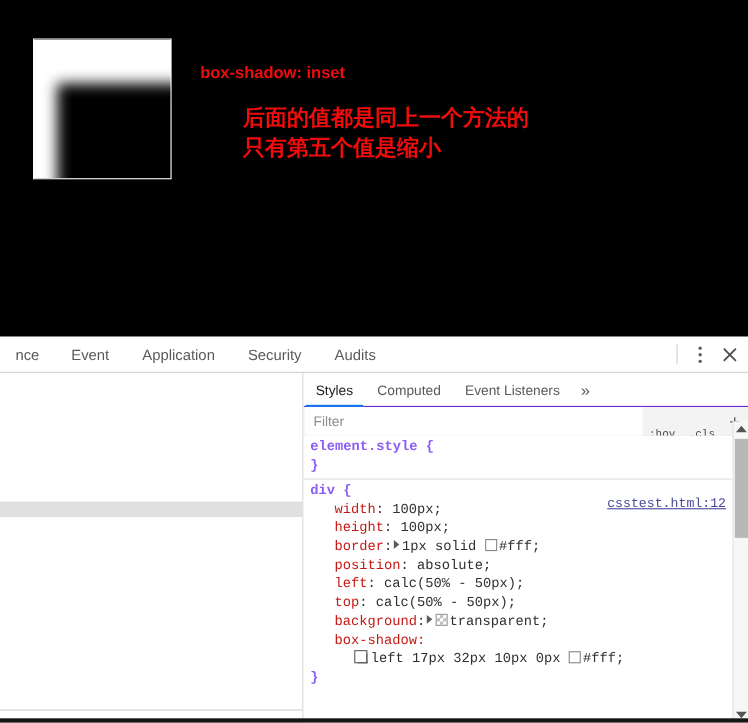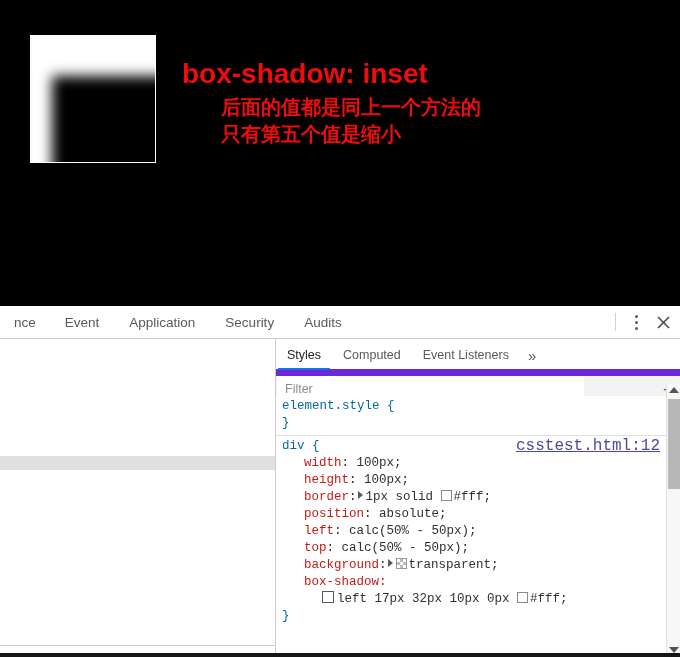--- a/index.html
+++ b/index.html
@@ -17,21 +17,21 @@
   }
   #shadow-box{
     position:absolute;left:30px;top:35px;width:126px;height:128px;
     border:1px solid #fff;
     background:transparent;
     box-sizing:border-box;
     box-shadow:inset 21px 40px 13px 0px #fff;
   }
   #annot-title{
     position:absolute;left:182px;top:58px;
-    color:#f00c0c;font-size:28px;font-weight:bold;
+    color:#f00c0c;font-size:15px;font-weight:bold;
     letter-spacing:0px;white-space:nowrap;
     font-family:"Liberation Sans",sans-serif;
   }
   #annot-cn{
     position:absolute;left:221px;top:94px;
     color:#f00c0c;font-size:20px;font-weight:bold;
     line-height:27px;white-space:nowrap;
     font-family:"DejaVu Sans",sans-serif;
   }
   #annot-cn div{white-space:nowrap;}
@@ -91,21 +91,21 @@
     position:absolute;left:0;bottom:11px;width:275px;height:1px;background:#cdcdcd;
   }
 
   #styles-pane{
     flex:1;height:318px;background:#fff;position:relative;overflow:hidden;
   }
 
   
   #styles-tabbar{
     height:30px;display:flex;align-items:flex-end;
-    border-bottom:7px solid #6d28d9;background:#fff;position:relative;
+    border-bottom:1px solid #6d28d9;background:#fff;position:relative;
   }
   .st-tab{
     font-size:12.5px;color:#5a5a5a;padding:0 11px;height:28px;
     display:flex;align-items:center;white-space:nowrap;cursor:pointer;
     position:relative;
   }
   .st-tab.active{color:#222;}
   .st-tab.active:after{
     content:"";position:absolute;left:2px;right:2px;bottom:-1px;height:2px;
     background:#1a73e8;
@@ -146,24 +146,24 @@
 
   
   #rules{
     position:absolute;left:0;top:57px;right:14px;bottom:0;
     background:#fff;overflow:hidden;
     font-family:"Liberation Mono","DejaVu Sans Mono",monospace;
     font-size:12.5px;line-height:17px;color:#303030;
   }
   .rule{padding:2px 0 3px 6px;border-bottom:1px solid #e0e0e0;position:relative;}
   .rule.last{border-bottom:none;}
-  .sel{color:#0369a1;}
+  .sel{color:#8b5cf6;font-weight:bold;}
   .src-link{
-    position:absolute;right:6px;top:2px;
-    color:#4a4a9c;text-decoration:underline;font-size:16px;cursor:pointer;
+    position:absolute;right:6px;top:14px;
+    color:#4a4a9c;text-decoration:underline;font-size:12px;cursor:pointer;
   }
   .decl{padding-left:22px;white-space:nowrap;}
   .prop{color:#c41a16;}
   .val{color:#303030;}
   .tri{
     display:inline-block;width:0;height:0;vertical-align:1px;
     border-top:4px solid transparent;border-bottom:4px solid transparent;
     border-left:5px solid #5a5a5a;margin:0 3px 0 1px;cursor:pointer;
   }
   .swatch{

